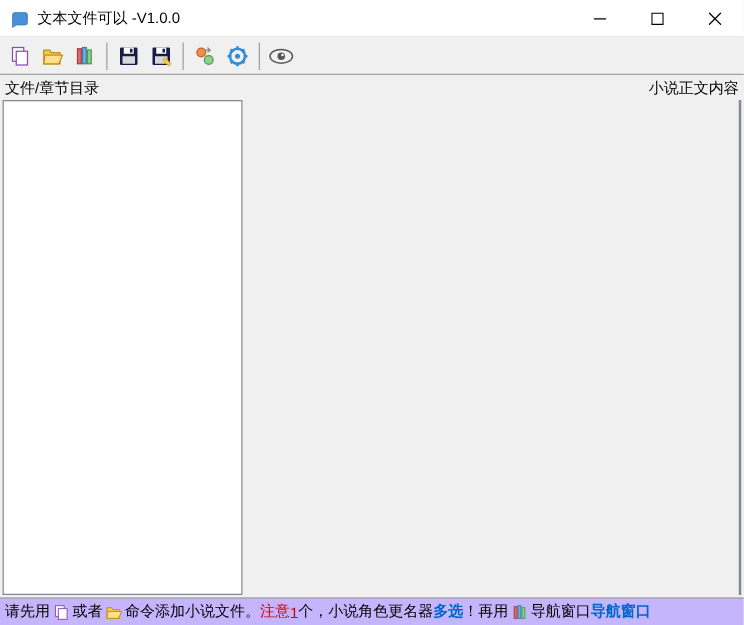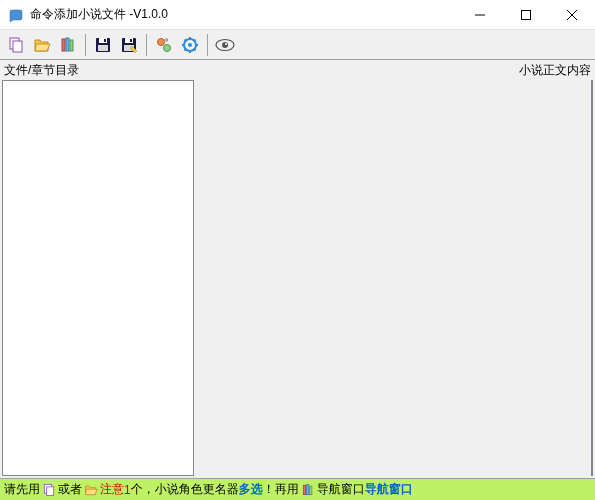--- a/index.html
+++ b/index.html
@@ -12,37 +12,37 @@
 .winbtn { width: 46px; height: 30px; display: flex; align-items: center; justify-content: center; color: #000; }
 .toolbar { height: 30px; background: #f0f0f0; border-bottom: 1px solid #a0a0a0; display: flex; align-items: center; padding: 0 4px; gap: 2px; }
 .tbtn { width: 24px; height: 24px; display: flex; align-items: center; justify-content: center; border: 1px solid transparent; border-radius: 2px; }
 .tsep { width: 1px; height: 22px; background: #a0a0a0; margin: 0 3px; }
 .main { flex: 1; display: flex; padding: 2px; gap: 3px; background: #f0f0f0; min-height: 0; }
 .pane { display: flex; flex-direction: column; }
 .pane.left { width: 192px; flex-shrink: 0; }
 .pane.right { flex: 1; align-items: flex-end; }
 .pane-label { font-size: 12px; color: #000; padding: 0 2px 1px 2px; }
 .pane-box { flex: 1; background: #fff; border: 1px solid #828790; }
-.statusbar { height: 22px; background: #bef264; border-top: 1px solid #a0a0a0; display: flex; align-items: center; padding: 0 4px; font-size: 12px; white-space: nowrap; overflow: hidden; }
+.statusbar { height: 22px; background: #c4b5fd; border-top: 1px solid #a0a0a0; display: flex; align-items: center; padding: 0 4px; font-size: 12px; white-space: nowrap; overflow: hidden; }
 .statusbar .seg { color: #000; }
 .statusbar .red { color: #d00000; }
 .statusbar .blue { color: #0066cc; font-weight: 700; }
 .statusbar .icon-inline { display: inline-flex; vertical-align: middle; margin: 0 2px; }
 svg { display: block; }
 </style>
 </head>
 <body>
 
 <div class="titlebar">
   <span class="app-icon">
     <svg width="16" height="16" viewBox="0 0 16 16">
         <path d="M2 5 Q2 3 4 3 L12 3 Q14 3 14 5 L14 11 Q14 13 12 13 L5 13 L2 15 L2 5 Z" fill="#4a90d9" stroke="#2b6bb0" stroke-width="0.5"></path>
       </svg>
   </span>
-  <span class="title-text">命令添加小说文件  -V1.0.0</span>
+  <span class="title-text">文本文件可以  -V1.0.0</span>
   <span class="spacer"></span>
   <div class="winbtns">
     <div class="winbtn">
         <svg width="10" height="10" viewBox="0 0 10 10">
           <line x1="0" y1="5" x2="10" y2="5" stroke="currentColor" stroke-width="1"></line>
         </svg>
       </div>
     <div class="winbtn">
         <svg width="10" height="10" viewBox="0 0 10 10">
           <rect x="0.5" y="0.5" width="9" height="9" fill="none" stroke="currentColor" stroke-width="1"></rect>
@@ -164,20 +164,21 @@
         <rect x="6" y="5" width="9" height="11" fill="#fff" stroke="#8a4db8" stroke-width="1"></rect>
       </svg>
     </span>
   <span class="seg">或者</span>
   <span class="icon-inline">
       <svg width="14" height="14" viewBox="0 0 18 18">
         <path d="M2 4 L7 4 L8 6 L15 6 L15 15 L2 15 Z" fill="#f2c94c" stroke="#c09020"></path>
         <path d="M3 8 L17 8 L14 15 L2 15 Z" fill="#ffe08a" stroke="#c09020"></path>
       </svg>
     </span>
+  <span class="seg">命令添加小说文件。</span>
   <span class="seg red">注意</span>
   <span class="seg red">1</span>
   <span class="seg">个，小说角色更名器</span>
   <span class="seg blue">多选</span>
   <span class="seg">！再用</span>
   <span class="icon-inline">
       <svg width="14" height="14" viewBox="0 0 18 18">
         <rect x="3" y="3" width="3" height="12" fill="#e06c6c" stroke="#a04040"></rect>
         <rect x="7" y="2" width="3" height="13" fill="#6cb0e0" stroke="#3a7aad"></rect>
         <rect x="11" y="4" width="3" height="11" fill="#8ed08e" stroke="#4c9a4c"></rect>

